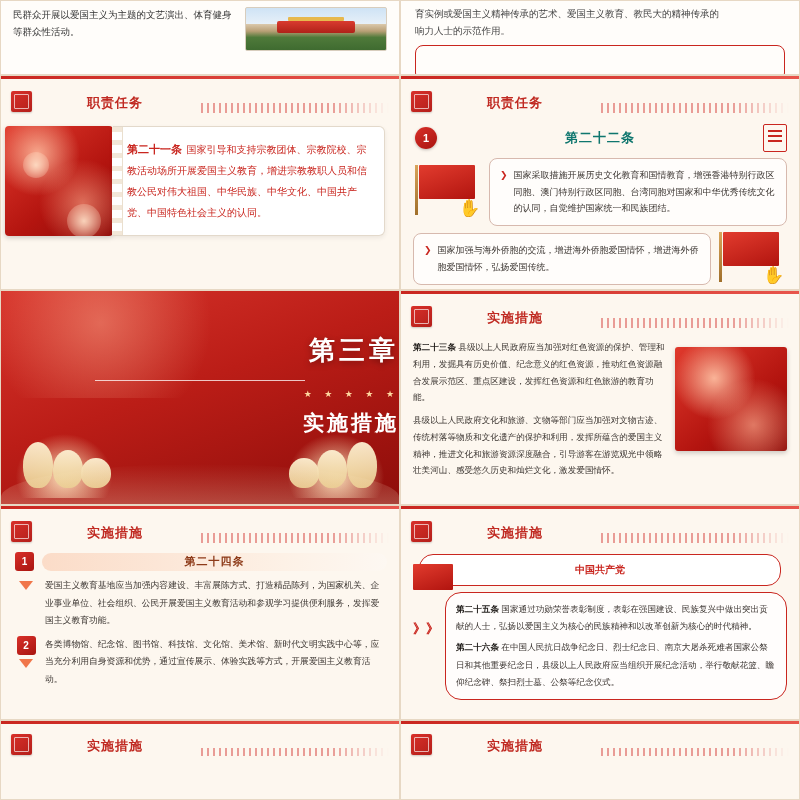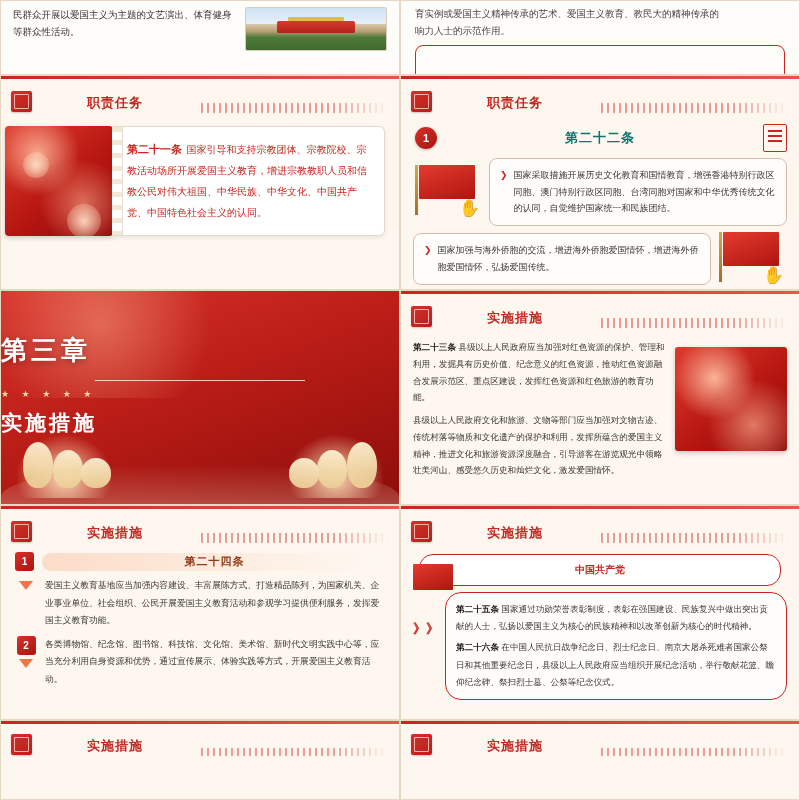--- a/index.html
+++ b/index.html
@@ -180,21 +180,21 @@
   
   .cover{
     background:linear-gradient(160deg,#d7342b 0%,#bb1d17 45%,#8d0d0a 100%);
     position:relative;overflow:hidden;color:#fff;
   }
   .cover .glow{
     position:absolute;left:-10%;top:-20%;width:70%;height:70%;
     background:radial-gradient(circle,rgba(255,180,150,.45),rgba(255,150,120,0) 70%);
   }
   .cover .ch-wrap{
-    position:absolute;left:0;right:0;top:42px;text-align:left;
+    position:absolute;left:0;right:0;top:42px;text-align:right;
   }
   .ch-title{font-size:26px;font-weight:bold;letter-spacing:4px;
     text-shadow:0 2px 6px rgba(0,0,0,.35);}
   .ch-line{
     width:210px;height:1px;background:rgba(255,255,255,.75);
     margin:12px auto 8px auto;position:relative;
   }
   .ch-stars{color:#ffd9a0;font-size:9px;letter-spacing:5px;}
   .ch-sub{font-size:21px;font-weight:bold;letter-spacing:3px;margin-top:10px;}
   .cover .flower{

